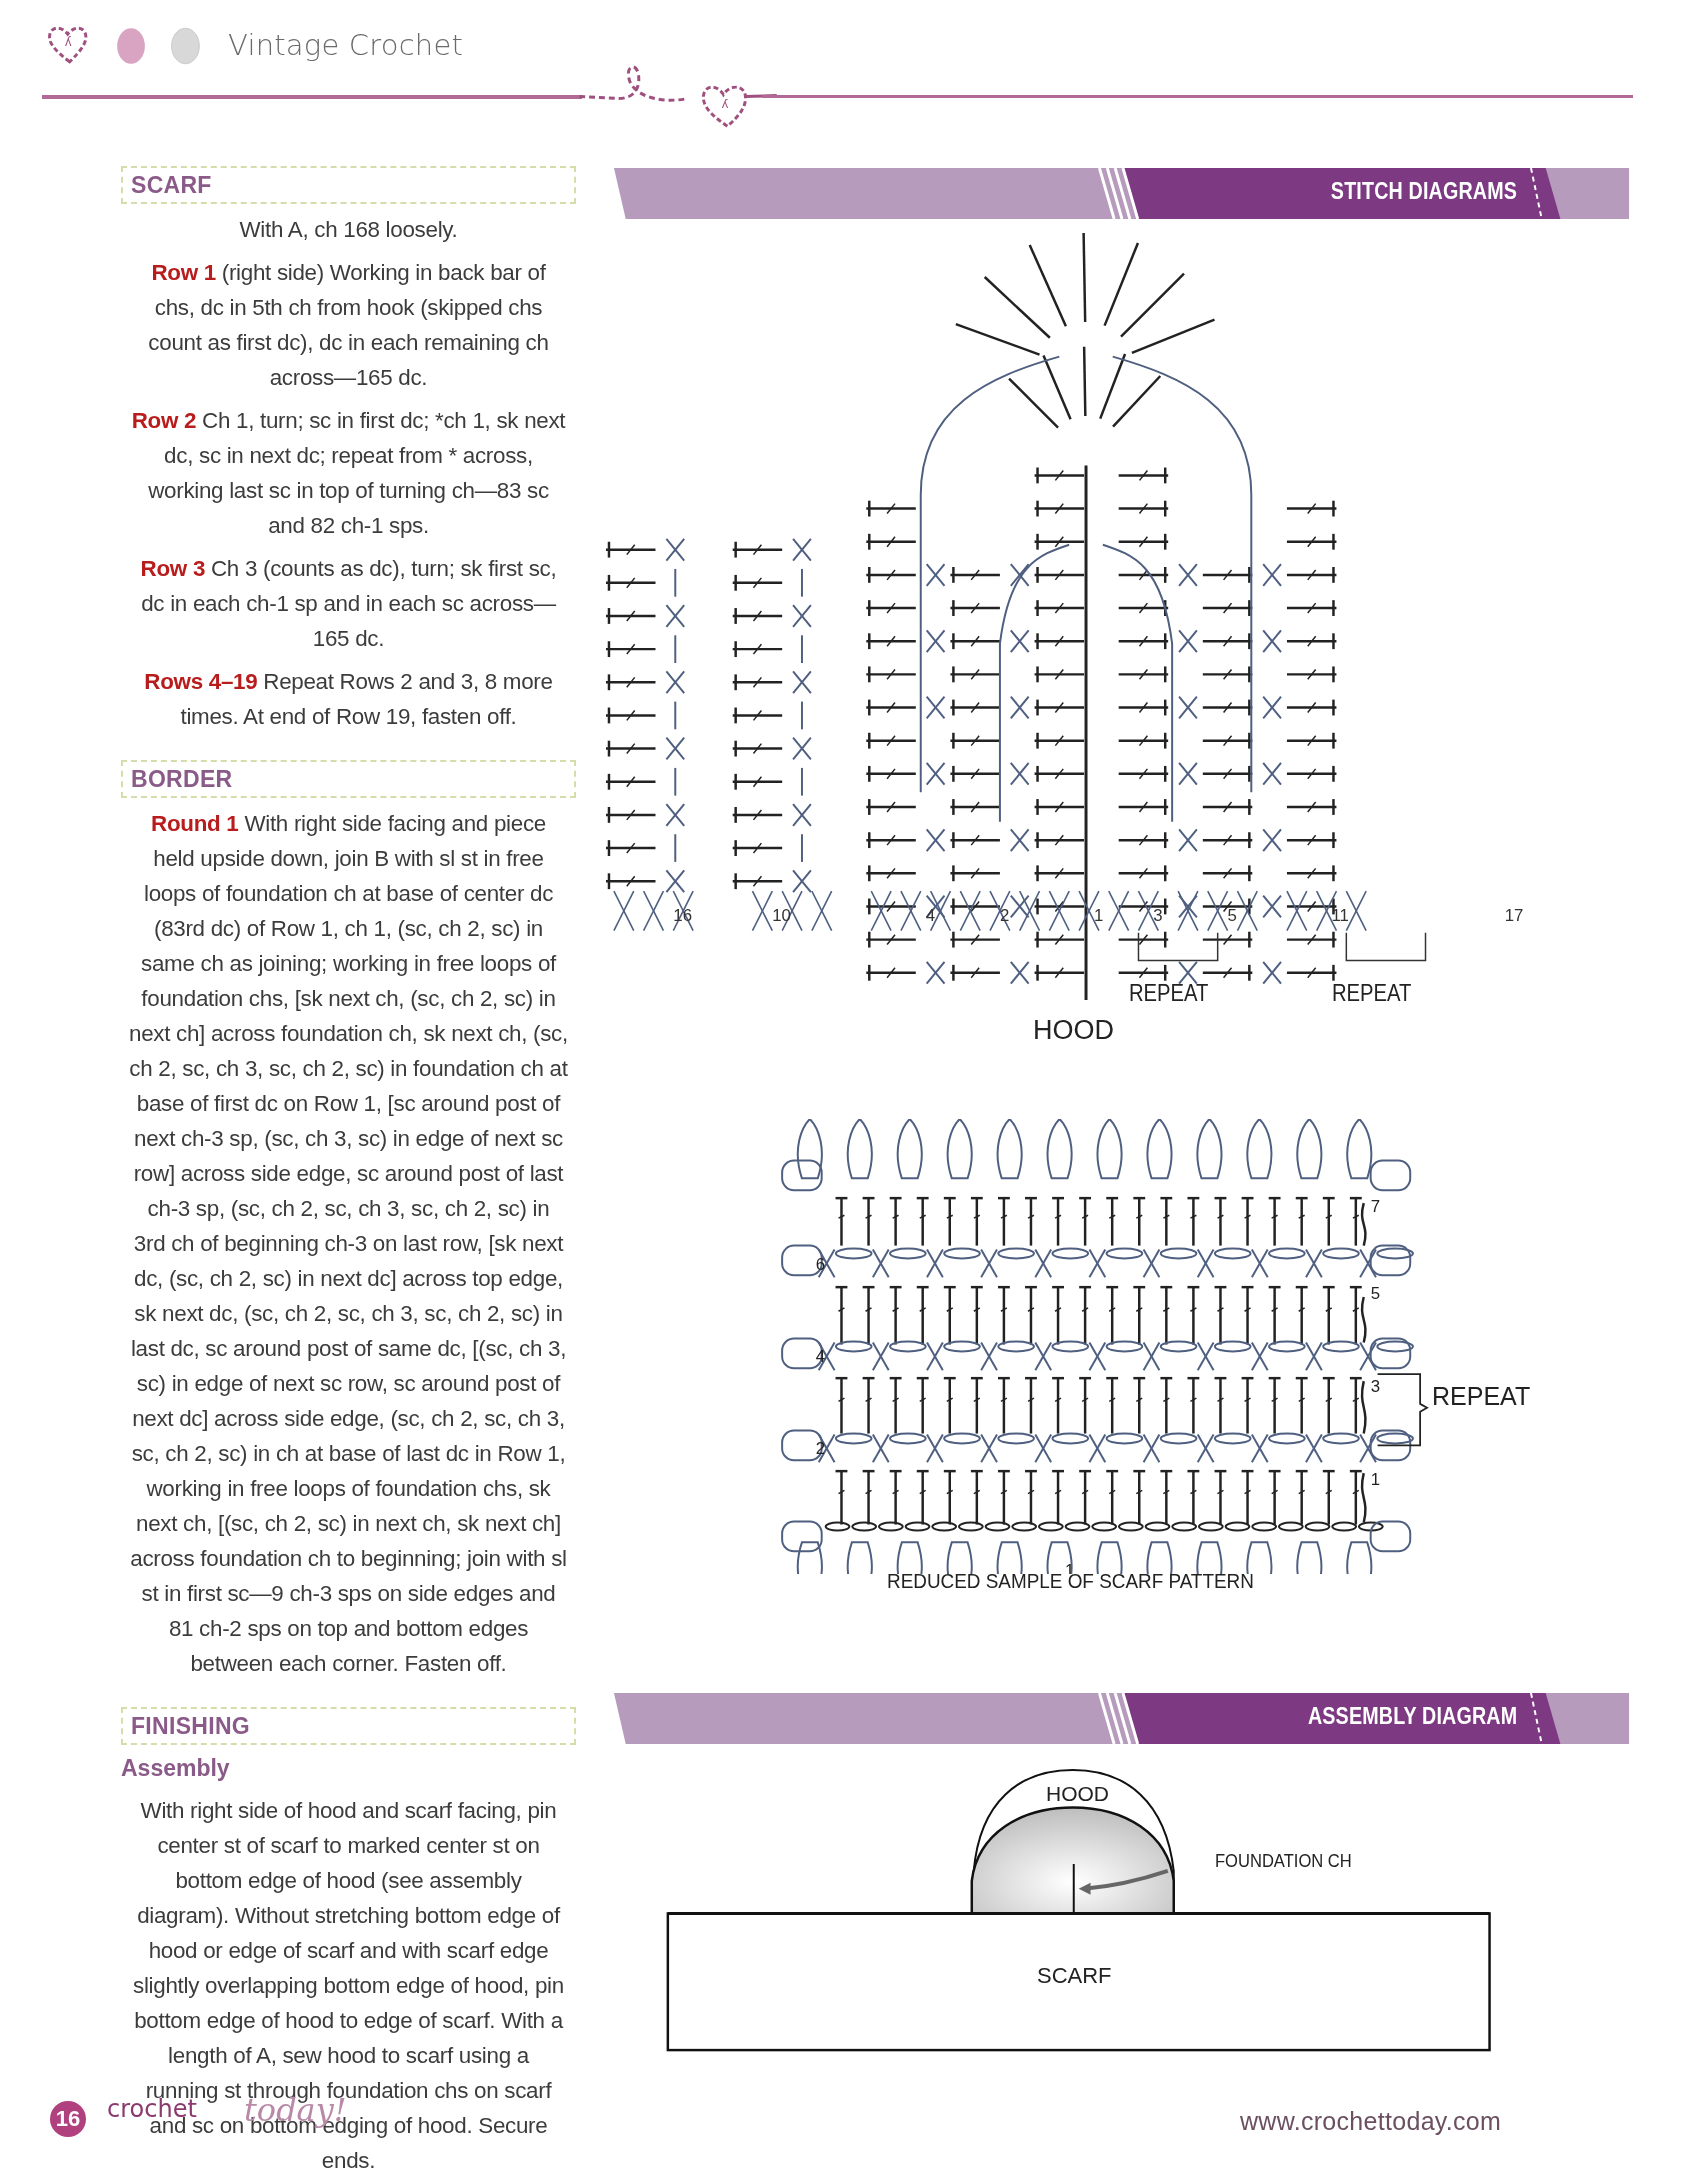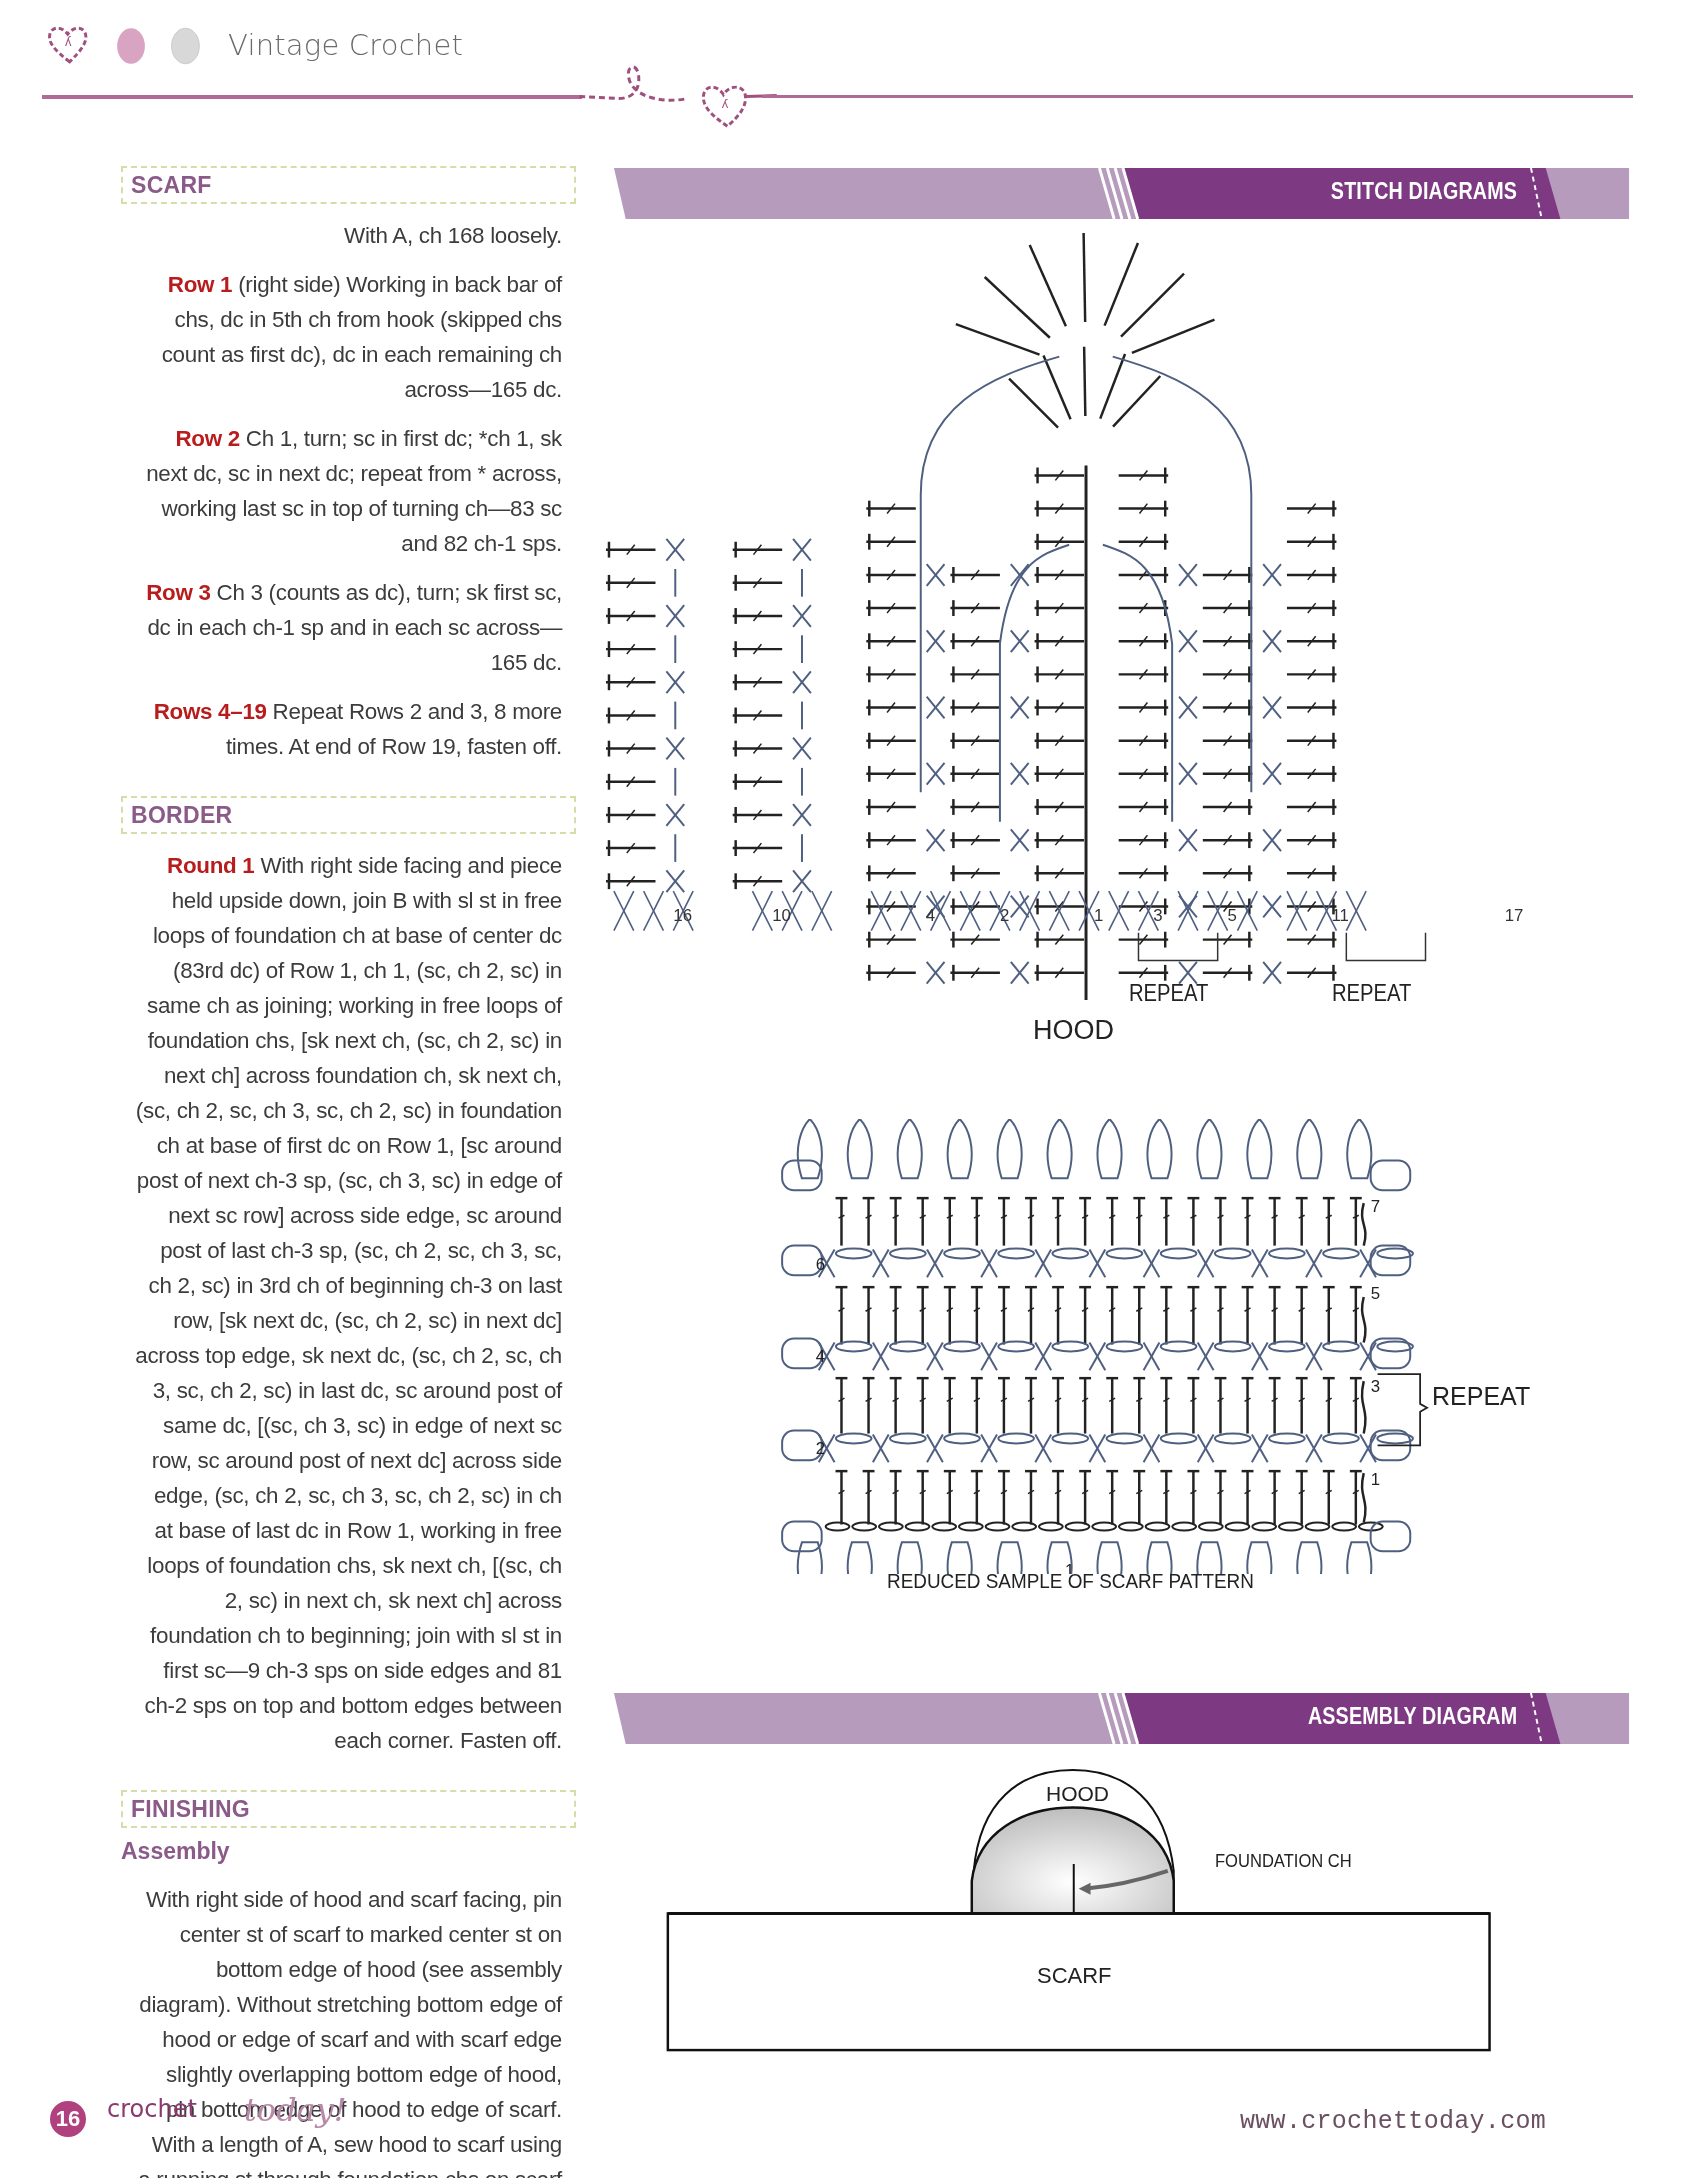--- a/index.html
+++ b/index.html
@@ -5,34 +5,34 @@
   html,body{margin:0;padding:0;background:#fff;}
   body{width:1683px;height:2178px;position:relative;overflow:hidden;font-family:"Liberation Sans",sans-serif;color:#3a3a3a;}
   .abs{position:absolute;}
   
   #hdr-title{left:228px;top:28px;font-size:29px;color:#6a6a6a;font-family:"DejaVu Sans",sans-serif;font-weight:300;letter-spacing:0.2px;text-align:right;}
   #hdr-rule{left:42px;top:95px;width:540px;height:4px;background:#b06a95;}
   #hdr-rule2{left:762px;top:95px;width:871px;height:3px;background:#b06a95;}
   
   #leftcol{left:121px;top:166px;width:455px;font-size:22.4px;line-height:35px;color:#3c3c3c;font-family:"Liberation Sans",sans-serif;}
   .sechead{border:2px dashed #d6dcaa;height:34px;margin:0 0 6px 0;padding:0 0 0 8px;font-weight:bold;color:#8a5a88;font-size:23px;line-height:34px;letter-spacing:0.3px;}
-  .para{margin:14px;text-align:right;letter-spacing:-0.3px;}
+  .para{margin:8px;text-align:center;letter-spacing:-0.3px;}
   .para b{color:#b91c1c;}
   .subhead{font-weight:bold;color:#8a5a88;font-size:23px;line-height:34px;margin:0;}
   .gap{height:18px;}
   
   .banner{position:absolute;left:609px;width:1025px;height:67px;}
   .banner-text{position:absolute;right:117px;top:9px;color:#fff;font-size:24px;font-weight:bold;letter-spacing:0.2px;transform:scaleX(0.82);transform-origin:right center;}
   
   .dlabel{position:absolute;font-family:"Liberation Sans",sans-serif;color:#222;}
   
   #page-num{left:50px;top:2101px;width:36px;height:36px;border-radius:50%;background:#b0407e;color:#fff;font-size:22px;font-weight:bold;text-align:center;line-height:36px;}
   #brand1{left:107px;top:2095px;font-size:24px;color:#8a3a6e;font-family:"DejaVu Sans",sans-serif;}
   #brand2{left:244px;top:2091px;font-size:32px;color:#b88aa8;font-family:"DejaVu Serif",serif;font-style:italic;}
-  #site{left:1240px;top:2107px;font-size:25px;color:#6a5060;font-family:Liberation Mono, monospace;letter-spacing:0.3px;}
+  #site{left:1240px;top:2107px;font-size:25px;color:#6a5060;font-family:Liberation Sans, sans-serif;letter-spacing:0.3px;}
 </style>
 </head>
 <body>
 
 <svg class="abs" style="left:40px;top:20px" width="188" height="50" viewBox="0 0 190 50">
   <g>
     <path d="M30 42 C 14 30, 8 22, 10 14 C 12 6, 22 6, 28 14 C 34 6, 44 6, 46 14 C 48 22, 42 30, 30 42 Z" fill="none" stroke="#a0507e" stroke-width="3" stroke-dasharray="5 3"></path>
     <text x="25" y="26" font-size="12" fill="#a0507e" font-family="DejaVu Sans, sans-serif">ʎ</text>
   </g>
   <ellipse cx="92" cy="26" rx="14" ry="18" fill="#d8a4c2"></ellipse>

